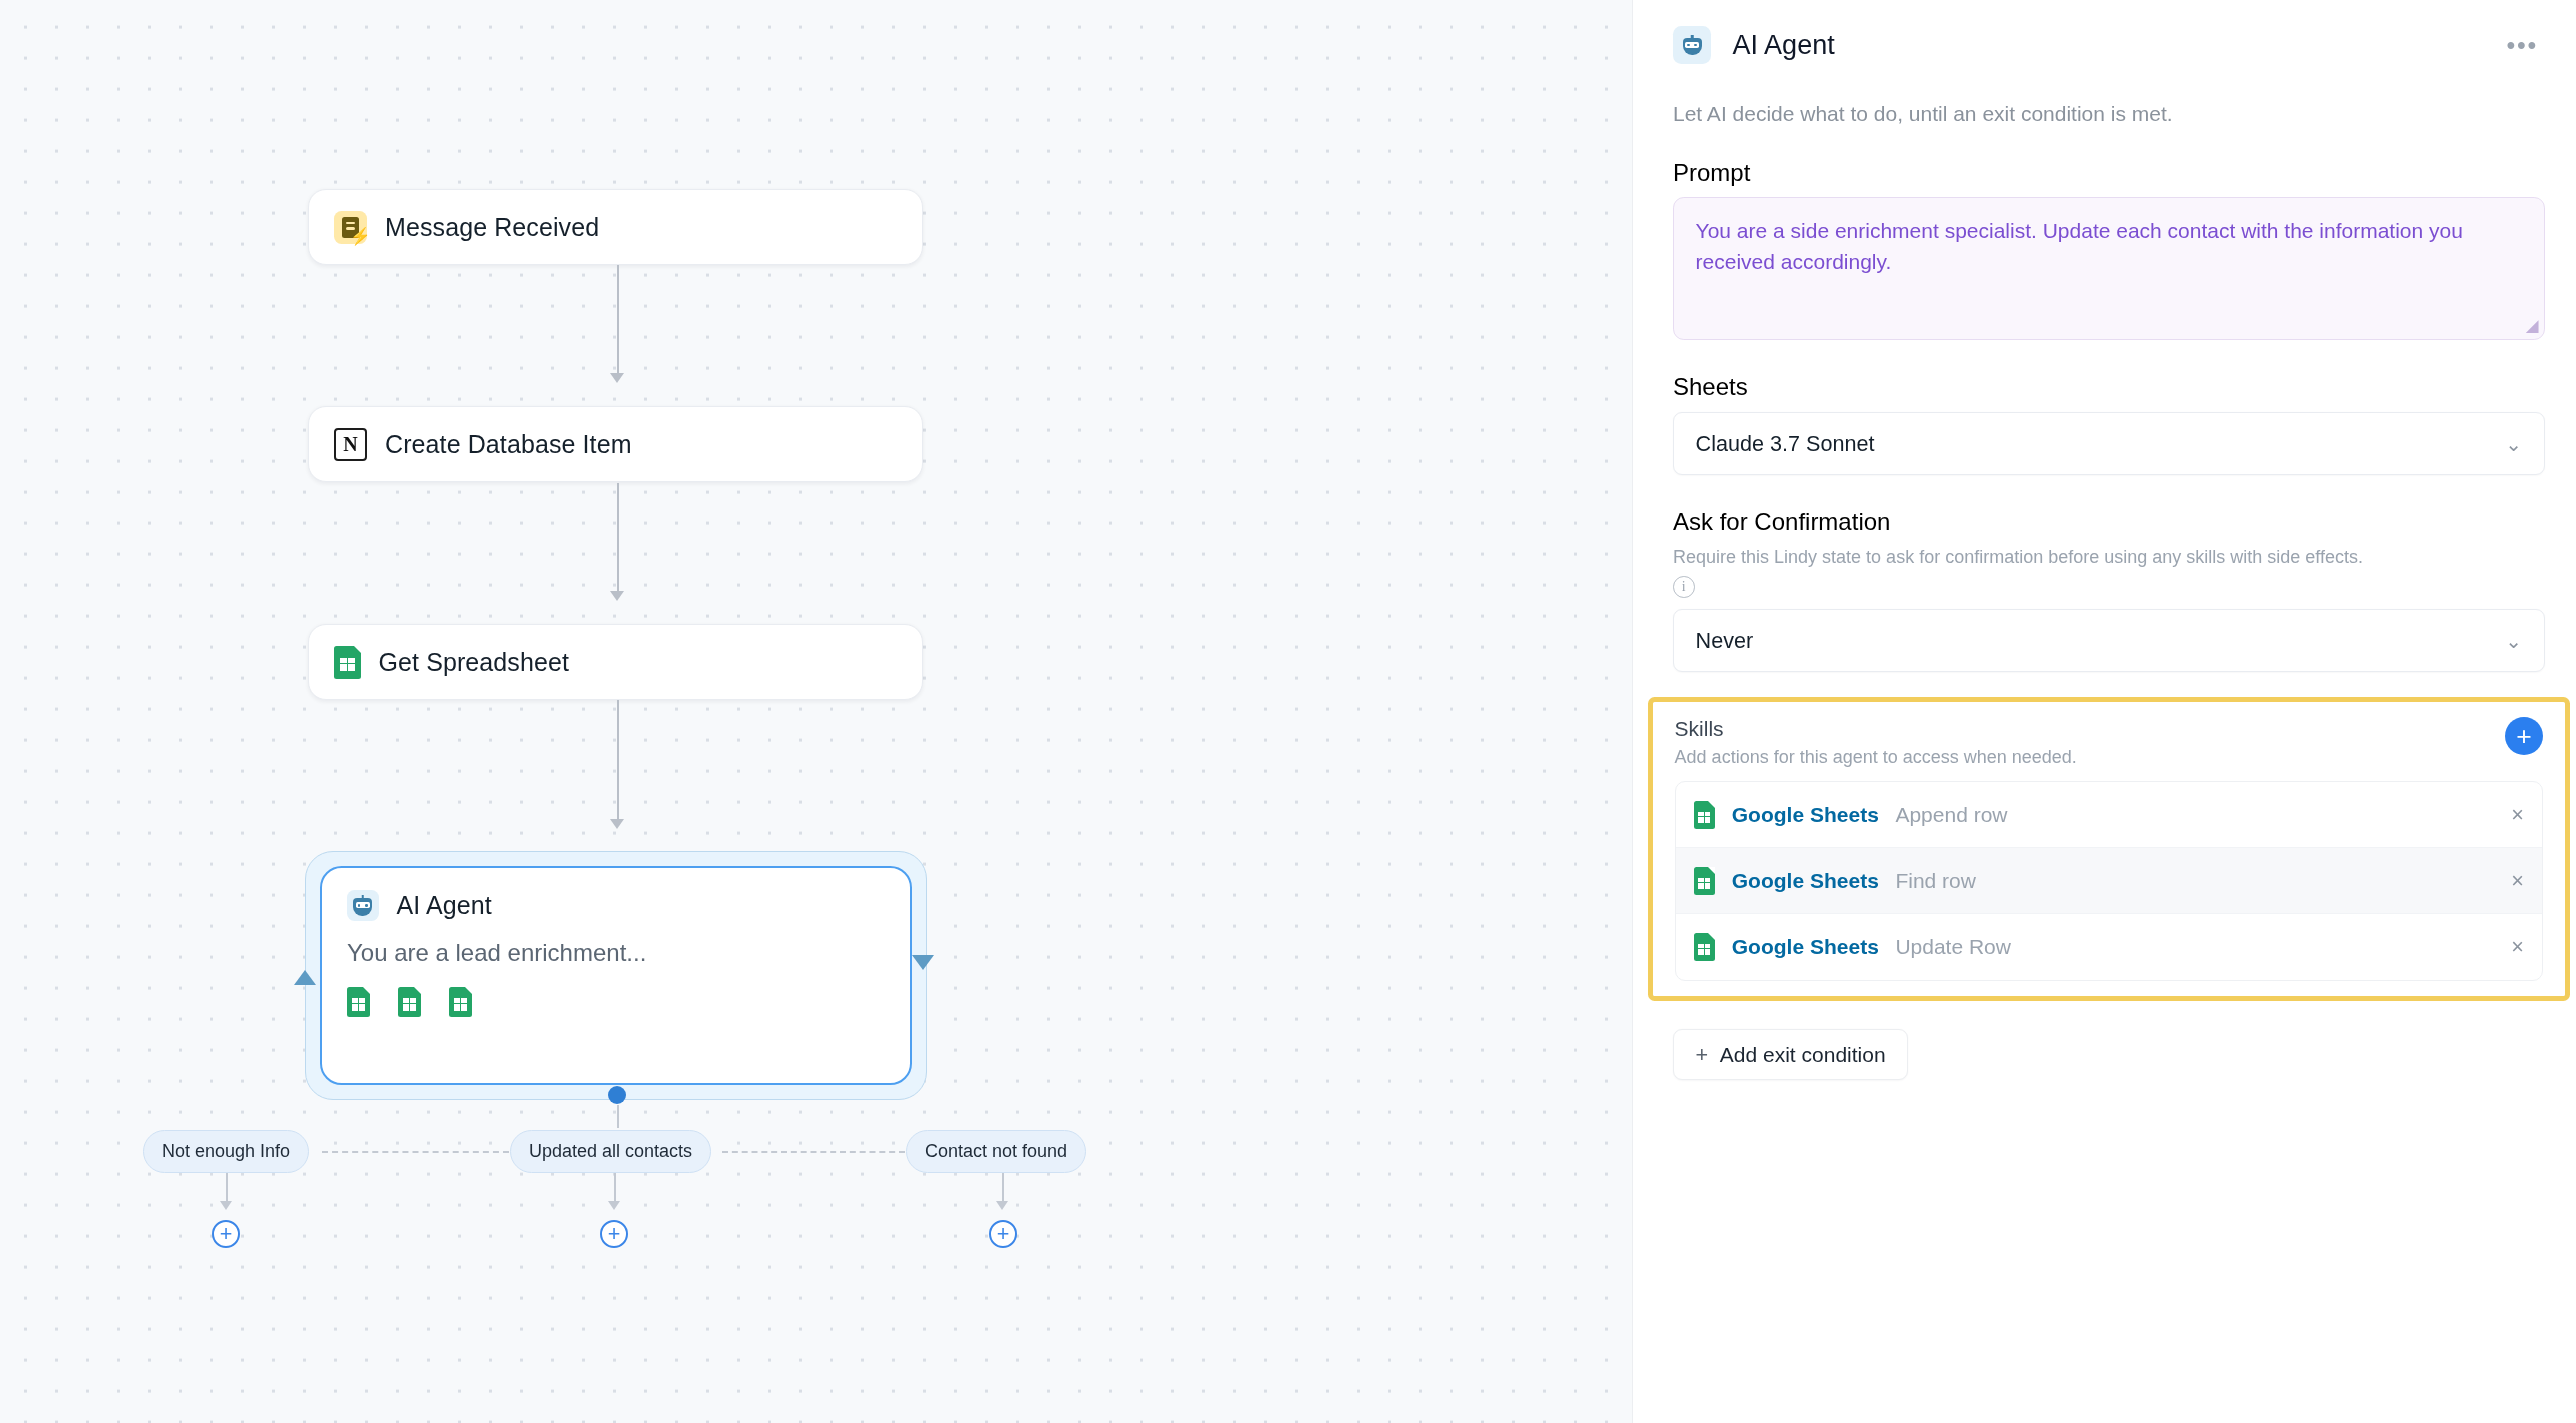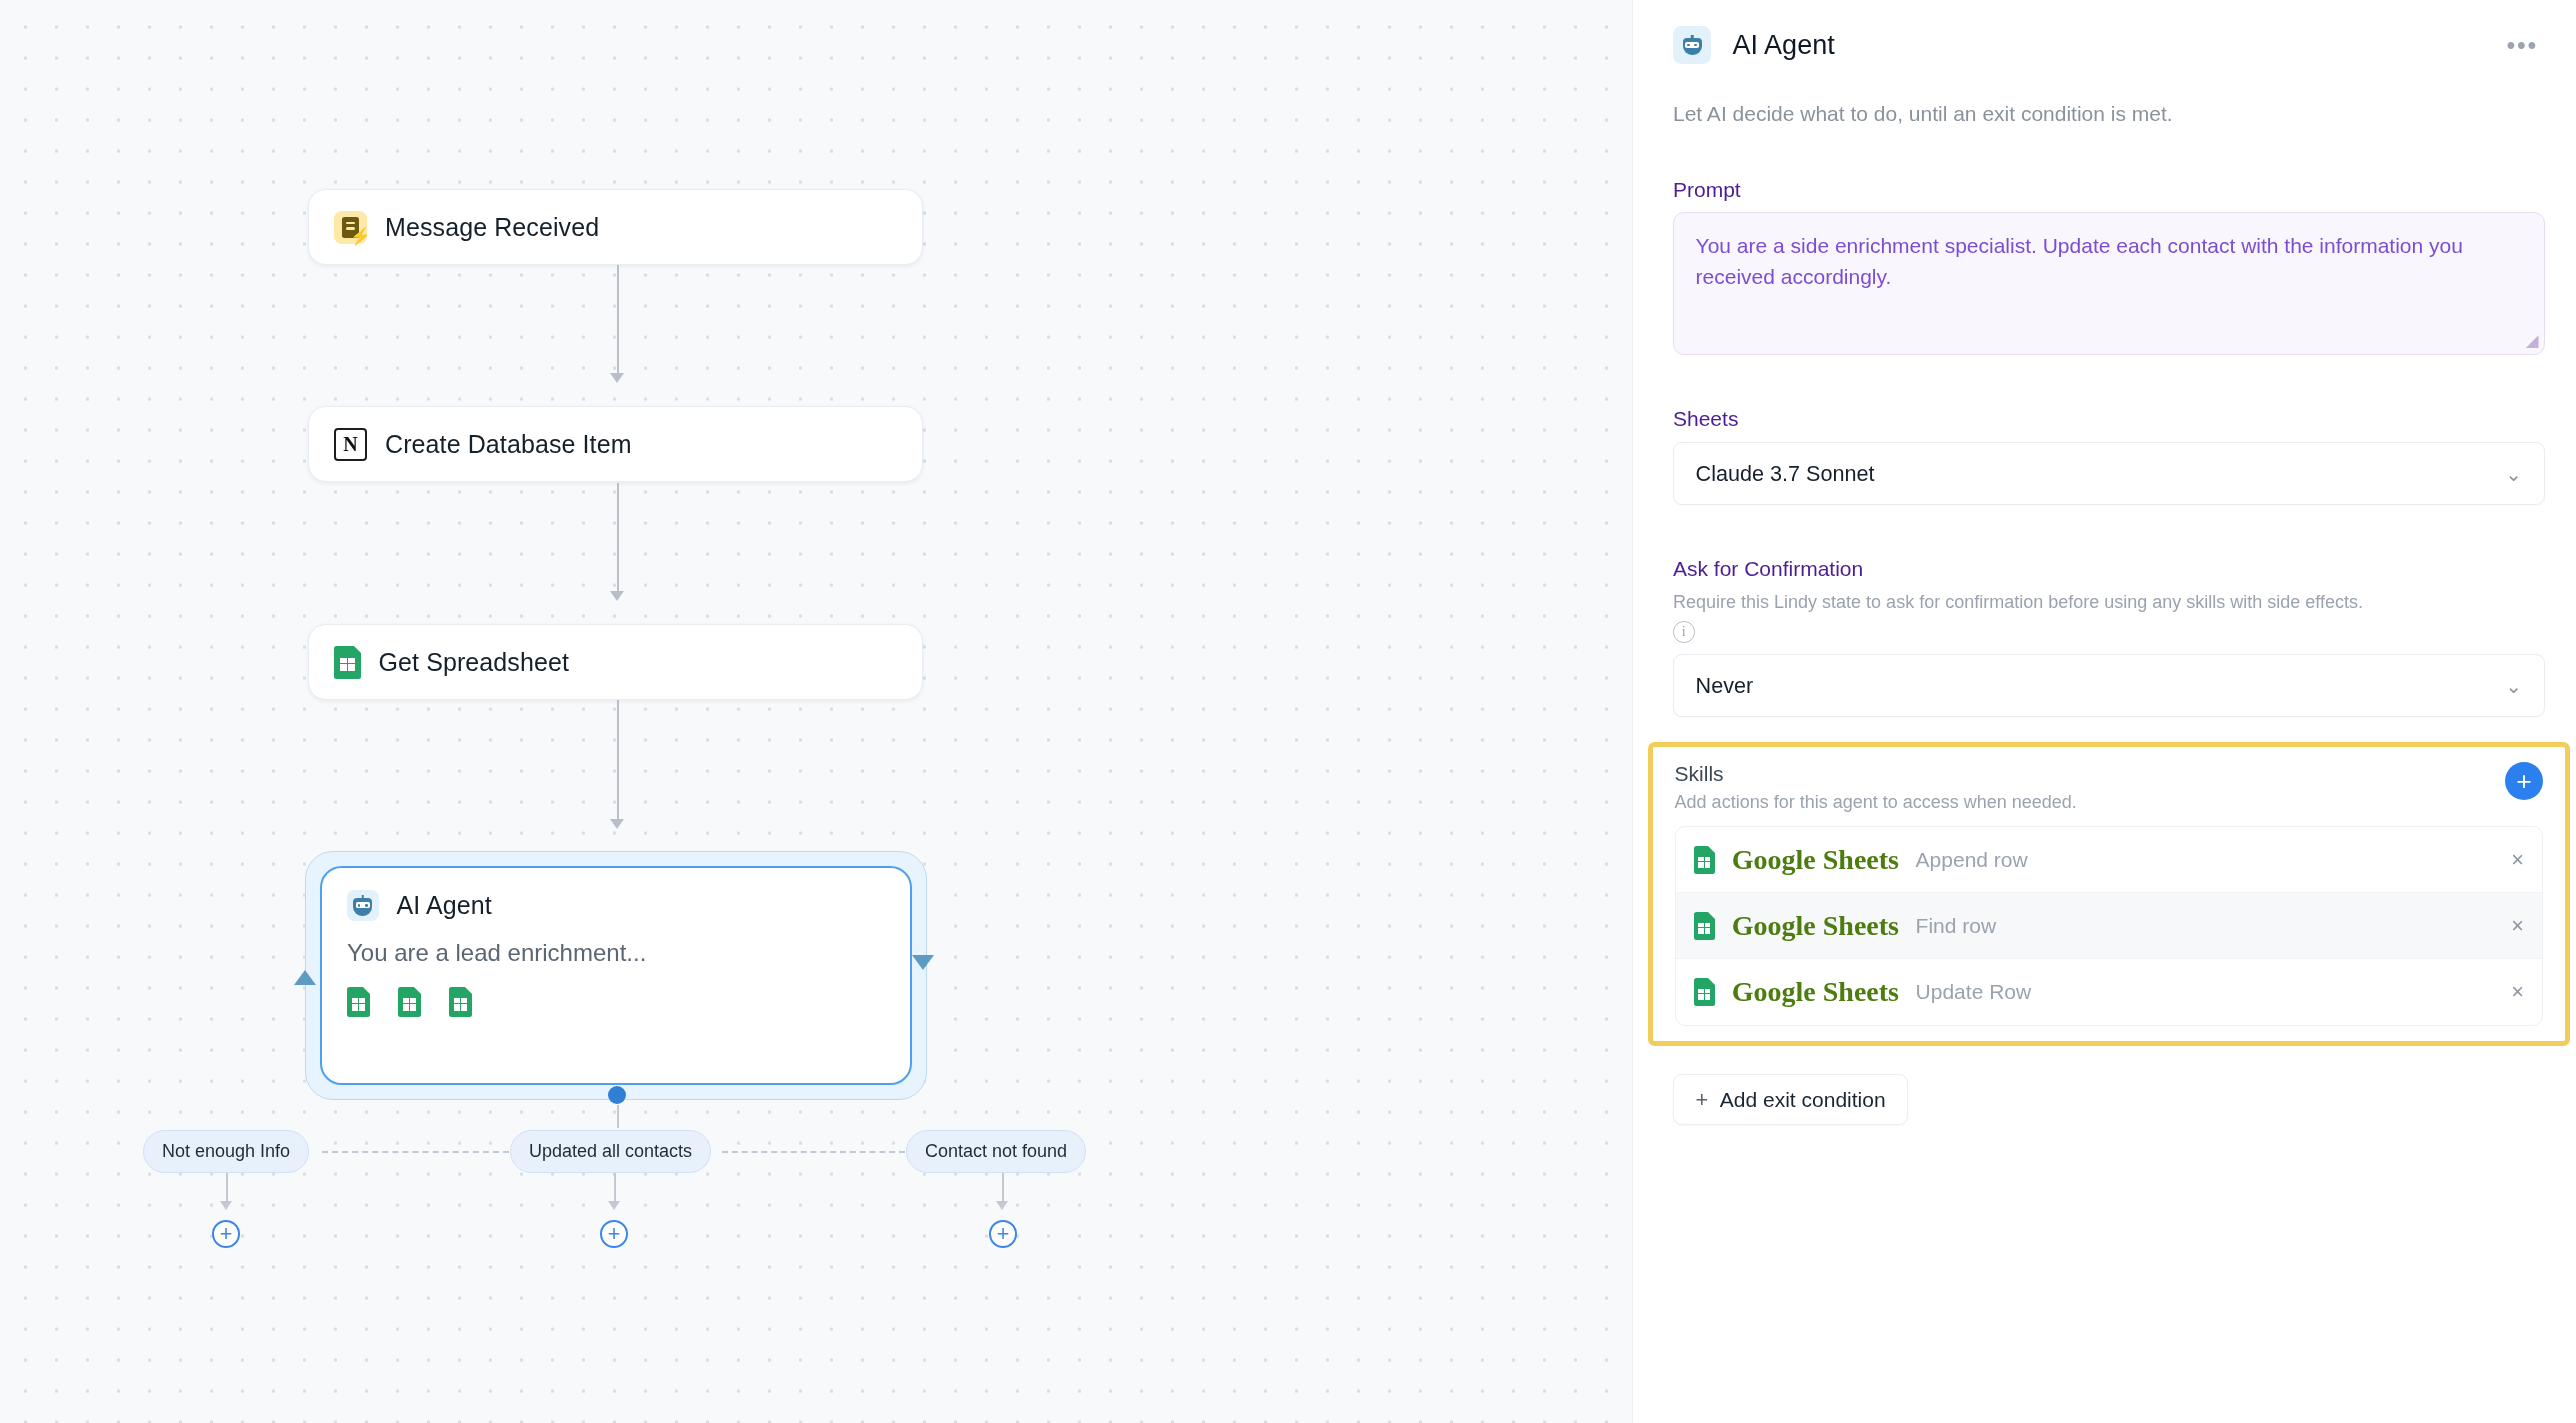--- a/index.html
+++ b/index.html
@@ -167,21 +167,21 @@
     position: relative;
   }
   #panel-header { display: flex; align-items: center; gap: 21.6px; height: 60px; }
   #panel-title { font-size: 27px; color: #101828; }
   #dots-menu {
     margin-left: auto; color: #9aa3ae; font-size: 25px; letter-spacing: 1.7px;
     line-height: 8.3px; padding: 8.3px 6.6px; cursor: pointer;
   }
   #panel-desc { font-size: 21px; color: #8a929c; margin-top: 26.5px; }
 
-  .field-label { font-size: 21px; color: #4c1d95; margin-top: 52px; margin-bottom: 10.8px; }
+  .field-label { font-size: 24px; color: #000000; margin-top: 33px; margin-bottom: 10.8px; }
   .field-help { font-size: 18px; color: #9aa3ae; margin-bottom: 1.7px; }
 
   #prompt-box {
     background: #faf6fd; border: 1.7px solid #e7dcf2; border-radius: 10.8px;
     padding: 18px 21.6px; height: 143px; position: relative;
   }
   #prompt-text { font-size: 21px; line-height: 1.45; color: #7b4ed1; }
   #prompt-resize {
     position: absolute; right: 5px; bottom: 3.3px; color: #c3b1da; font-size: 16.6px;
     transform: rotate(0deg);
@@ -216,21 +216,21 @@
     background: #2b7fef; color: #fff; display:flex; align-items:center; justify-content:center;
     font-size: 26.5px; line-height: 1; cursor: pointer;
   }
   #skills-list { margin-top: 13.3px; border: 1.7px solid #eef0f3; border-radius: 10px; overflow: hidden; }
   .skill-row {
     display: flex; align-items: center; gap: 16.6px;
     padding: 0 18px; height: 66px; border-bottom: 1.7px solid #f1f3f6;
   }
   .skill-row:last-child { border-bottom: none; }
   .skill-row.hover { background: #f7f8fa; }
-  .skill-app { font-size: 28px; font-weight: bold; color: #4d7c0f; font-family: Liberation Serif, serif; }
+  .skill-app { font-size: 21px; font-weight: bold; color: #0369a1; }
   .skill-action { font-size: 21px; color: #9aa3ae; }
   .skill-x { margin-left: auto; color: #8b949f; font-size: 21.6px; cursor: pointer; }
 
   #add-exit {
     margin-top: 28px; display: inline-flex; align-items: center; gap: 11.6px;
     border: 1.7px solid #eceef1; border-radius: 9px;
     padding: 0 21.6px; height: 51px;
     font-size: 21px; color: #1b2531; background: #fff;
     box-shadow: 0 0.8px 1.7px rgba(16,24,40,.04); cursor: pointer;
   }

